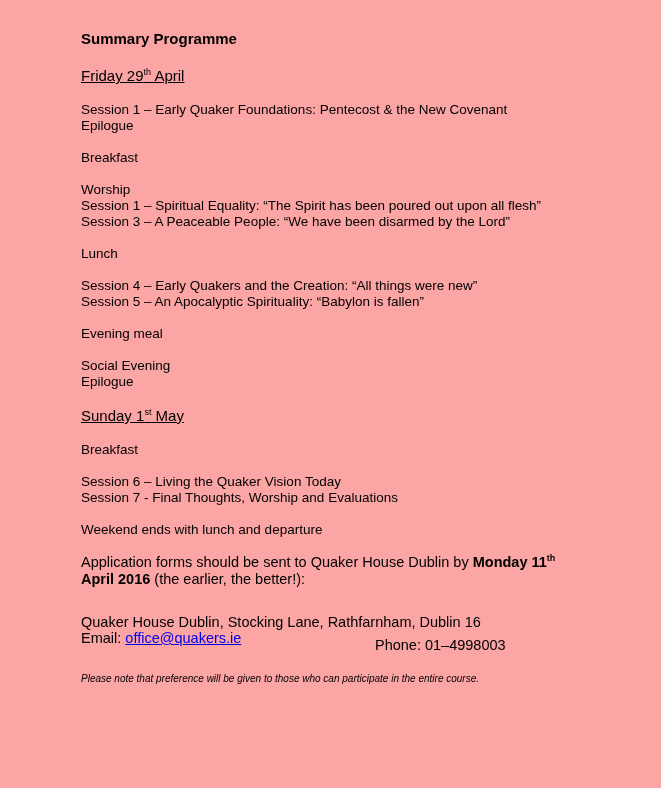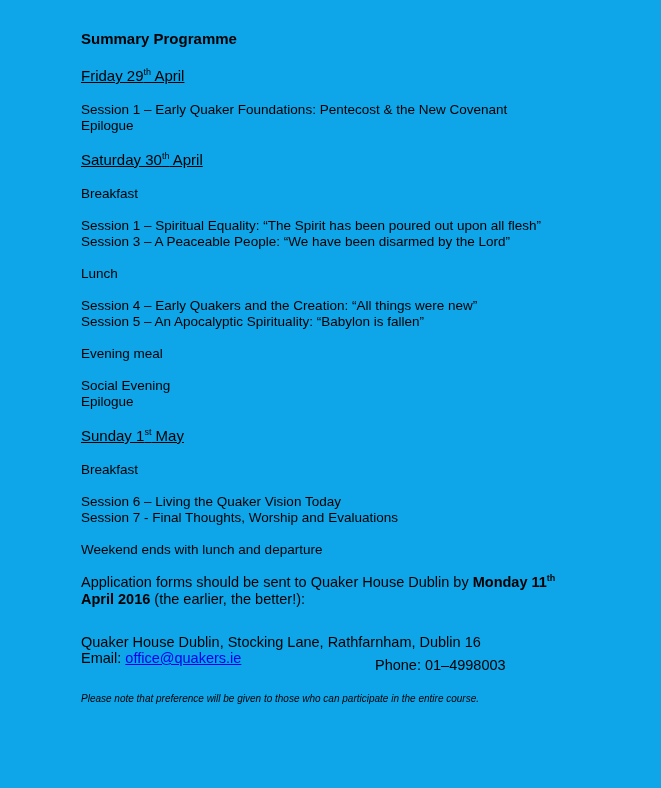--- a/index.html
+++ b/index.html
@@ -1,20 +1,20 @@
 <!DOCTYPE html>
 <html><head>
 <meta charset="utf-8">
 <style>
   html, body { margin: 0; padding: 0; background: #ffffff; }
   .page {
     position: relative;
     width: 661px;
     height: 788px;
-    background: #0ea5e9;
+    background: #fca5a5;
     color: #000000;
     font-family: "Liberation Sans", sans-serif;
     overflow: hidden;
   }
   .content {
     position: absolute;
     left: 81px;
     top: 30px;
     width: 500px;
   }
@@ -80,25 +80,25 @@
     <h1 class="title">Summary Programme</h1>
 
     <h2 class="day-heading"><span>Friday 29</span><sup>th</sup><span> April</span></h2>
 
 
     <div class="para">
       <p>Session 1 – Early Quaker Foundations: Pentecost &amp; the New Covenant</p>
       <p>Epilogue</p>
     </div>
 
-    <h2 class="day-heading"><span>Saturday 30</span><sup>th</sup><span> April</span></h2>
 
     <p class="para">Breakfast</p>
 
     <div class="para">
+      <p>Worship</p>
       <p>Session 1 – Spiritual Equality: “The Spirit has been poured out upon all flesh”</p>
       <p>Session 3 – A Peaceable People: “We have been disarmed by the Lord”</p>
     </div>
 
     <p class="para">Lunch</p>
 
     <div class="para">
       <p>Session 4 – Early Quakers and the Creation: “All things were new”</p>
       <p>Session 5 – An Apocalyptic Spirituality: “Babylon is fallen”</p>
     </div>

